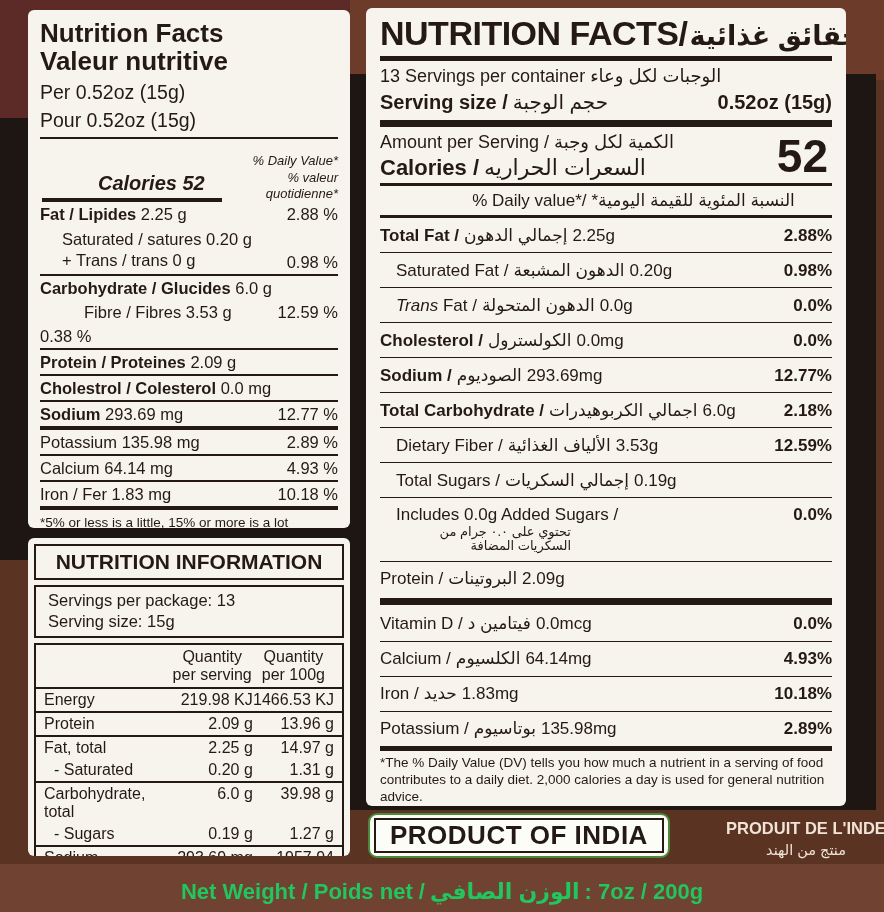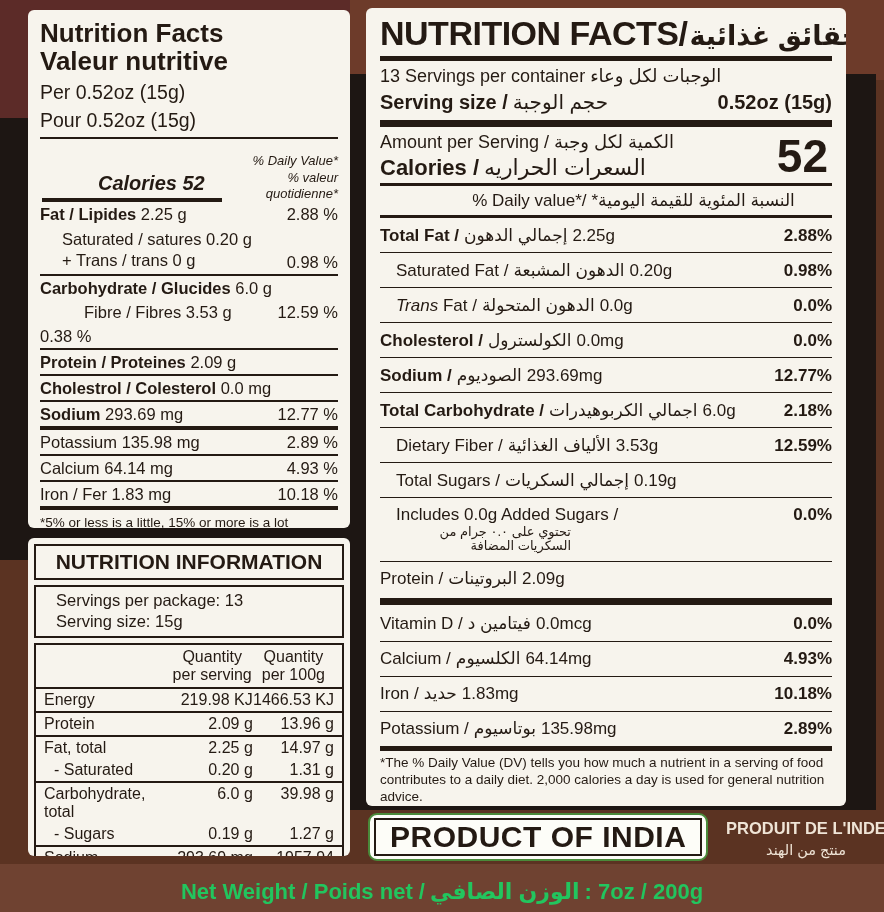--- a/index.html
+++ b/index.html
@@ -32,21 +32,21 @@
   .ca-lines{line-height:1.3;}
   .ca-ind{padding-left:22px; display:block;}
   .bt{border-top:2px solid var(--ink);}
   .bt4{border-top:4px solid var(--ink);}
   .ca-foot{font-size:13.5px; line-height:1.3; padding-top:4px;}
 
   
   .panel-info{left:28px; top:538px; width:322px; height:318px; padding:6px; background:var(--label_bg);}
   .info-box{border:2.5px solid var(--ink); margin-bottom:5px; background:var(--label_bg);}
   .info-title{font-size:21px; font-weight:800; text-align:center; padding:4px 2px;}
-  .info-serving{font-size:16.5px; line-height:1.3; padding:3px 20px;}
+  .info-serving{font-size:16.5px; line-height:1.3; padding:3px 12px;}
   .info-table{font-size:16px;}
   .info-tr{display:flex; padding:2px 8px; align-items:baseline;}
   .info-tr .c0{flex:0 0 44%;}
   .info-tr .c1{flex:0 0 28%; text-align:right;}
   .info-tr .c2{flex:0 0 28%; text-align:right;}
   .info-head{line-height:1.15; text-align:right; padding:3px 8px 2px 8px;}
   .info-head .c1,.info-head .c2{text-align:center;}
 
   
   .panel-us{left:366px; top:8px; width:480px; height:798px; padding:6px 14px 6px 14px;}
@@ -64,21 +64,21 @@
   .us-row:first-of-type{border-top:none;}
   .us-row .us-pct{font-weight:700; white-space:nowrap;}
   .us-ind{padding-left:16px;}
   .us-row i{font-style:italic;}
   .us-row .ar-wrap{font-size:13px; width:170px; line-height:1.15; vertical-align:middle;}
   .us-foot-en{font-size:13.5px; line-height:1.25; border-top:5px solid var(--ink); padding-top:4px;}
   .us-foot-ar{font-size:13px; line-height:1.35; direction:rtl; text-align:center; padding-top:3px;}
 
   
   .origin-badge{position:absolute; left:368px; top:813px; background:#fdfdf8; border:2.5px solid var(--badge_green); border-radius:9px; padding:3px 4px;}
-  .origin-badge-inner{border:2.5px solid var(--ink); padding:0 14px; font-size:30px; font-weight:800; letter-spacing:0.5px; white-space:nowrap;}
+  .origin-badge-inner{border:2.5px solid var(--ink); padding:0 14px; font-size:26px; font-weight:800; letter-spacing:0.5px; white-space:nowrap;}
   .origin-right{position:absolute; left:721px; top:818px; width:170px; text-align:center; color:var(--light_text); font-size:16.5px; font-weight:600; line-height:1.25;}
   .origin-right .ar{font-size:14.5px; font-weight:400;}
   .netweight-bar{position:absolute; left:0; top:856px; width:884px; height:56px; background:var(--netweight_bar); display:flex; align-items:center; justify-content:center; color:#22c55e; font-size:22px; font-weight:600;margin-top:8px;}
   .netweight-bar .strong{font-weight:700;}
 </style>
 </head>
 <body>
 
 <div class="stage">
   <div class="bg-maroon"></div>

